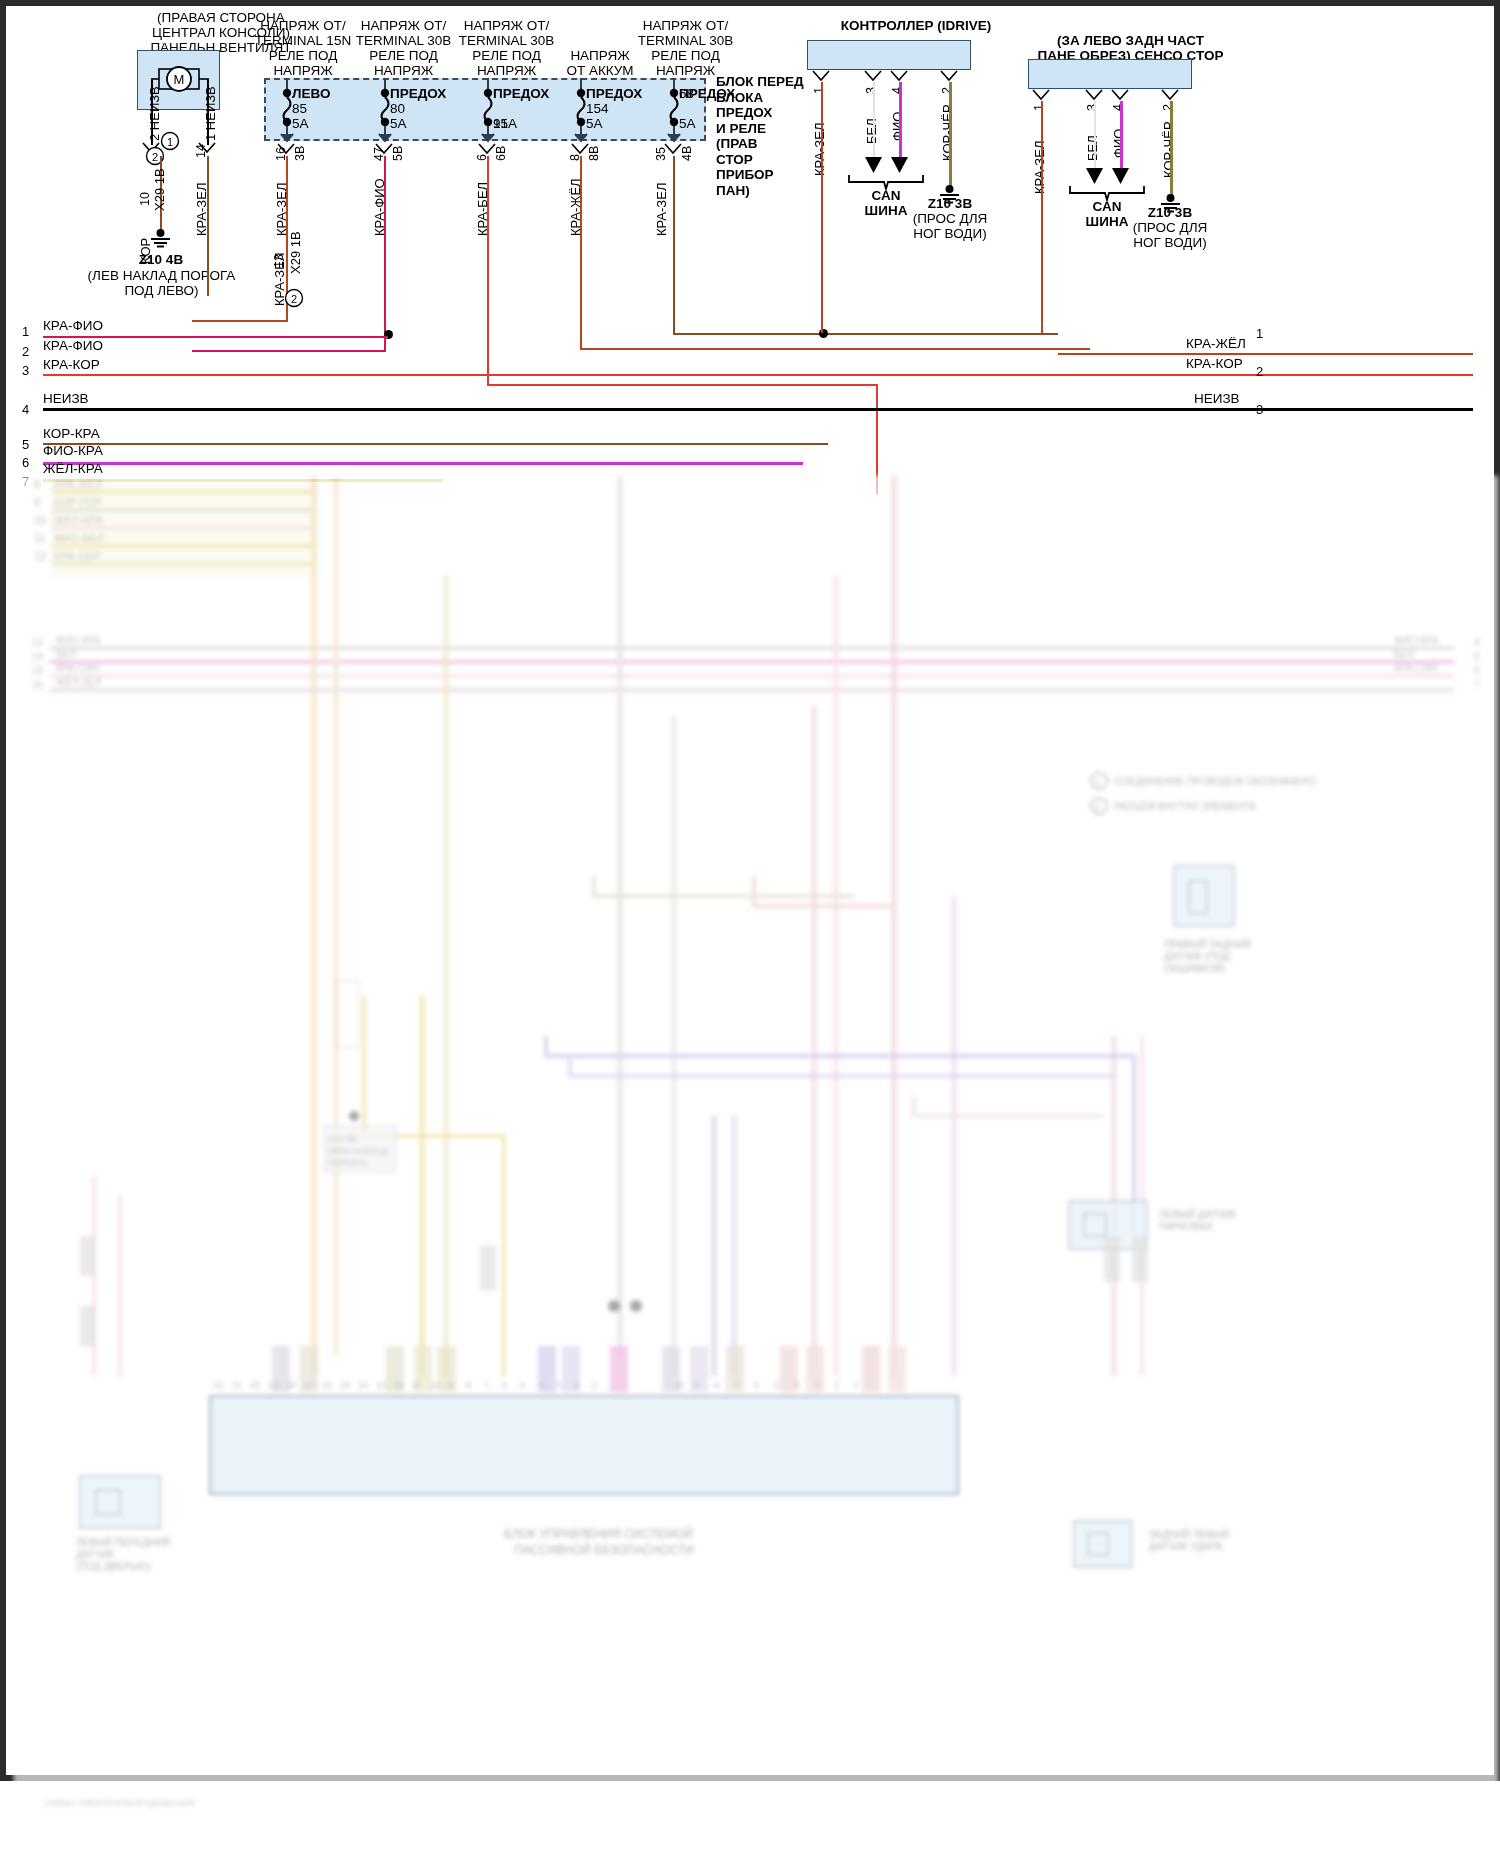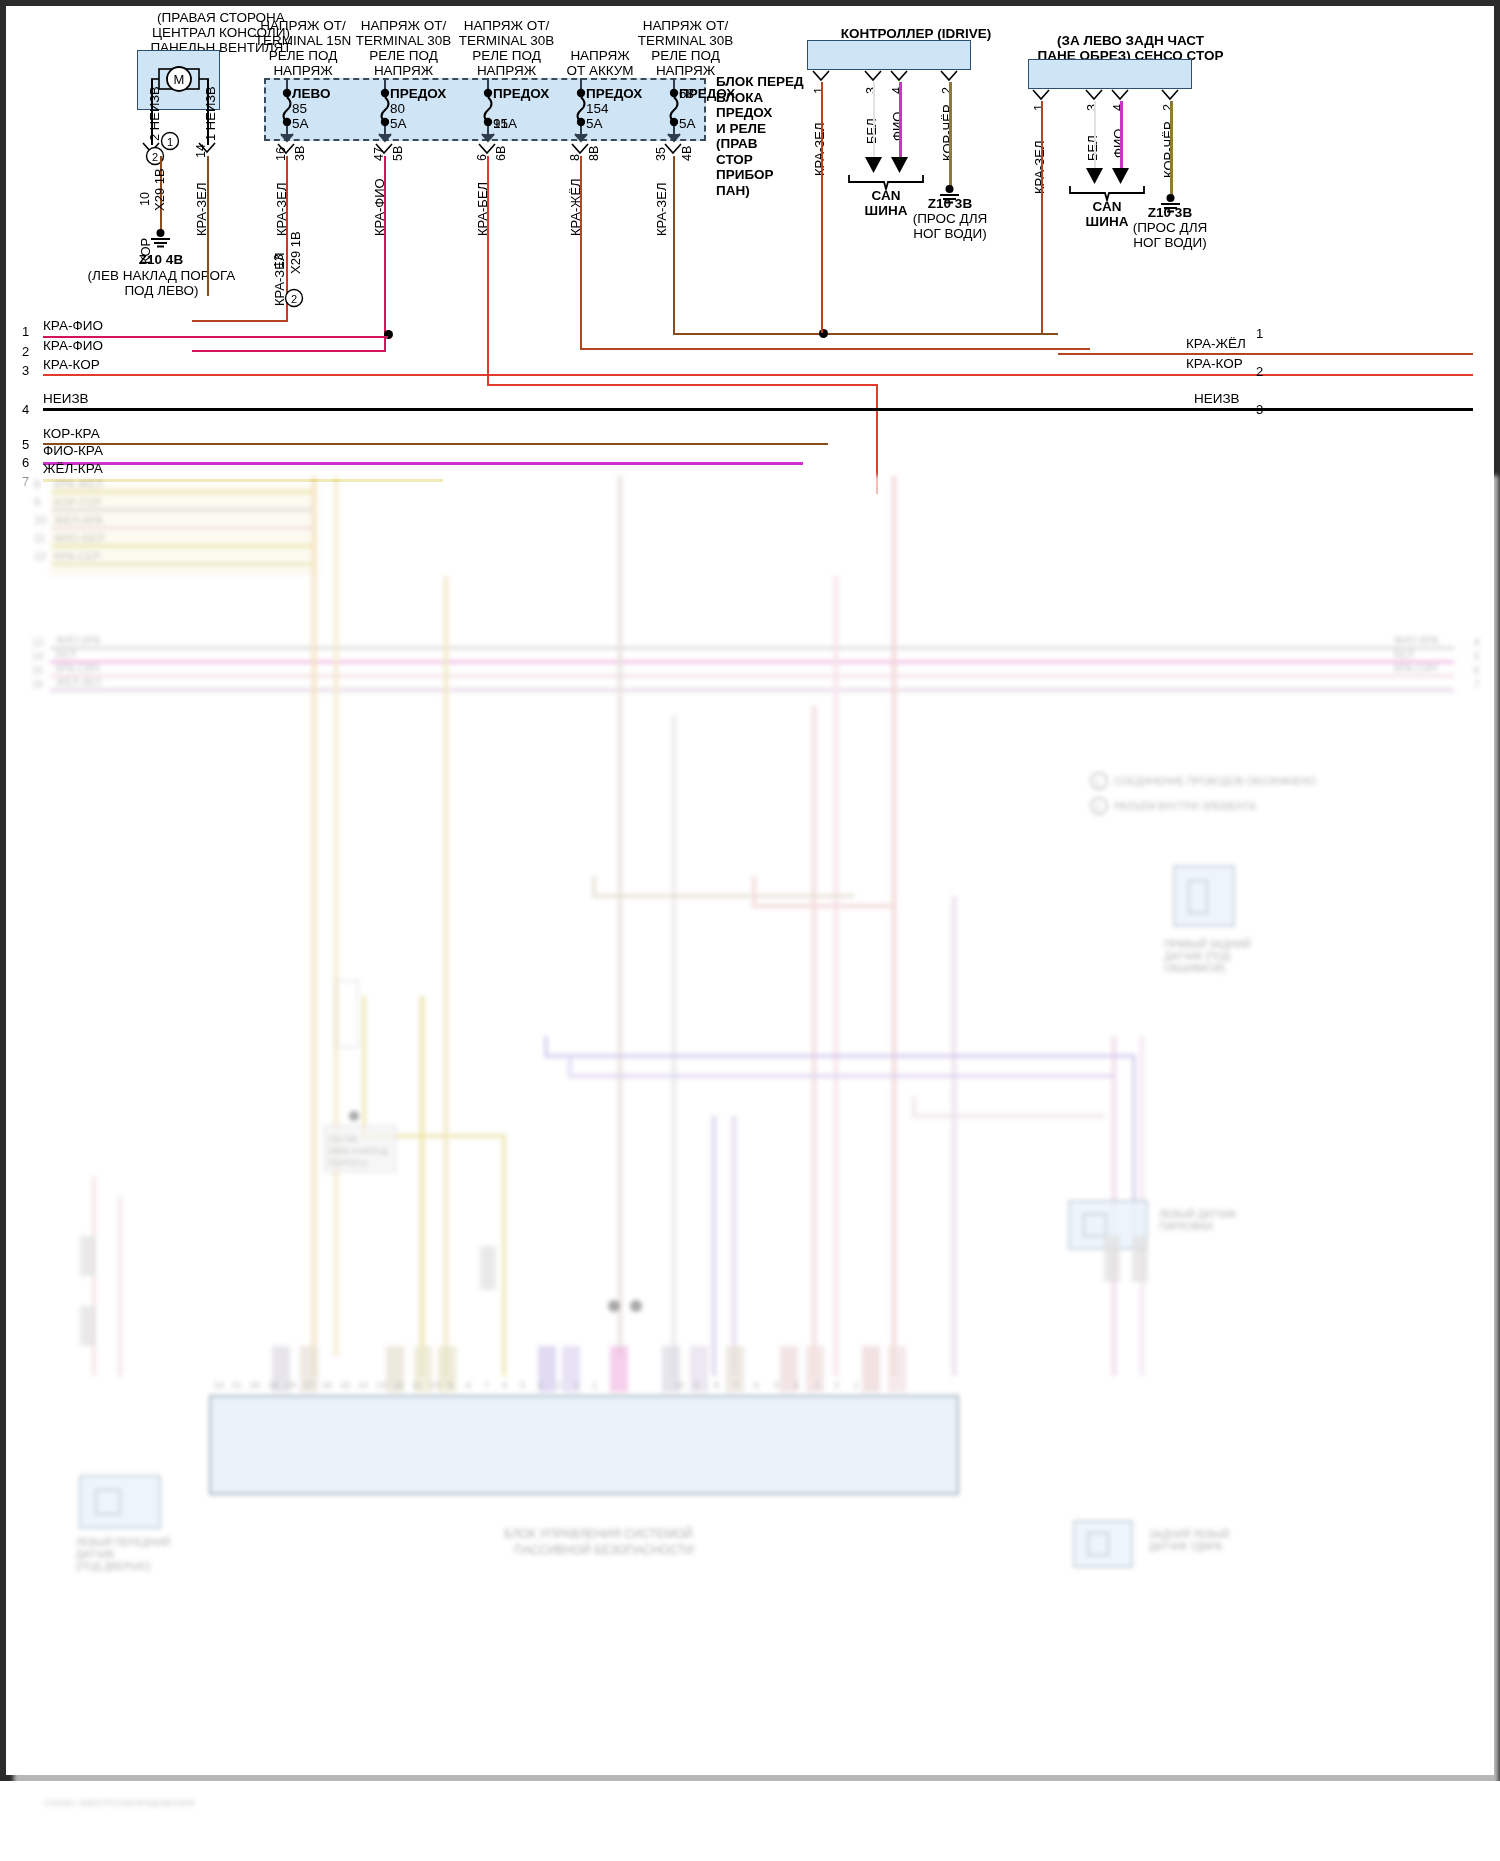--- a/index.html
+++ b/index.html
@@ -220,21 +220,21 @@
   <div class="dot" style="left:813px;top:323px;"></div>
 
   <div class="lbl l b" style="left:710px;top:68px;width:90px;line-height:15.5px;">БЛОК ПЕРЕД
 БЛОКА
 ПРЕДОХ
 И РЕЛЕ
 (ПРАВ
 СТОР ПРИБОР
 ПАН)</div>
 
-  <div class="lbl b" style="left:790px;top:20px;width:240px;">КОНТРОЛЛЕР (IDRIVE)</div>
+  <div class="lbl b" style="left:790px;top:12px;width:240px;">КОНТРОЛЛЕР (IDRIVE)</div>
   <div class="box" style="left:801px;top:34px;width:164px;height:30px;"></div>
 
   <svg class="wire" style="left:806px;top:64px;" width="20" height="14">
     <path d="M1,1 L9,10 L17,1" fill="none" stroke="#000" stroke-width="1.6"></path>
   </svg>
   <div class="vnum" style="left:806px;top:88px;">1</div>
   <div class="vlbl b" style="left:806px;top:170px;">КРА-ЗЕЛ</div>
   <div class="v" style="left:815px;top:76px;height:251px;border-color:#b5451f;"></div>
 
   <svg class="wire" style="left:858px;top:64px;" width="20" height="14">

